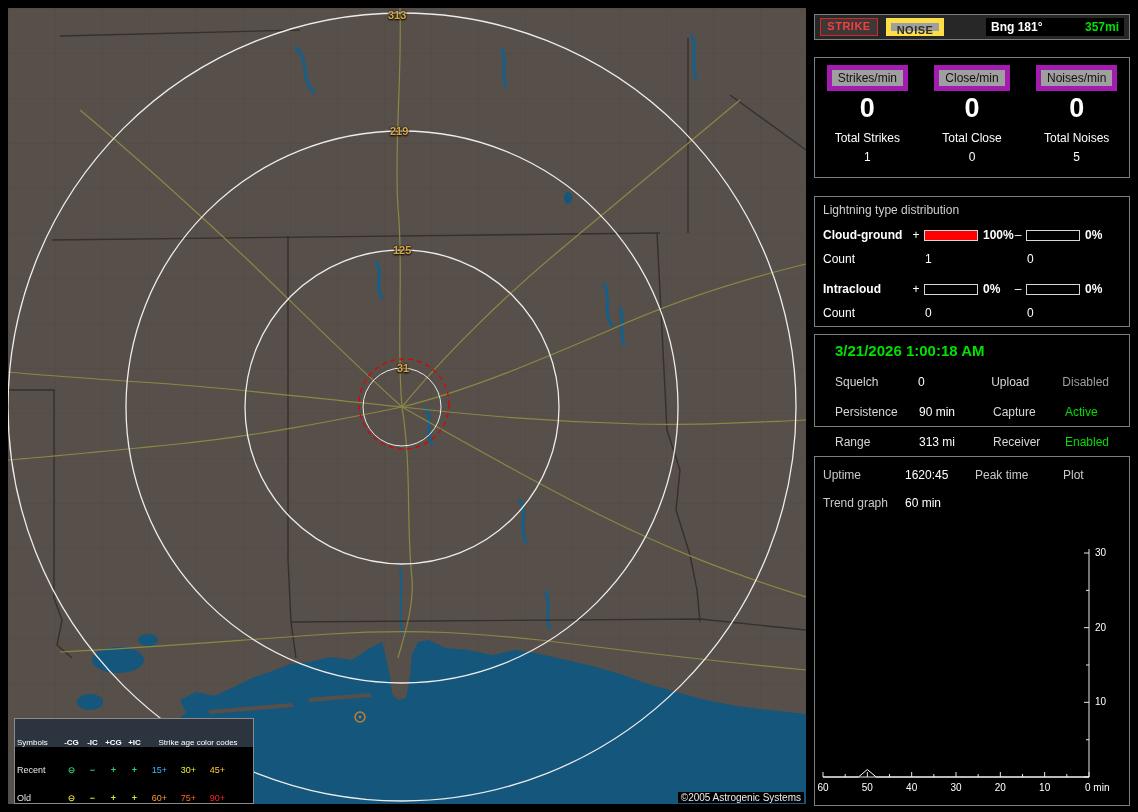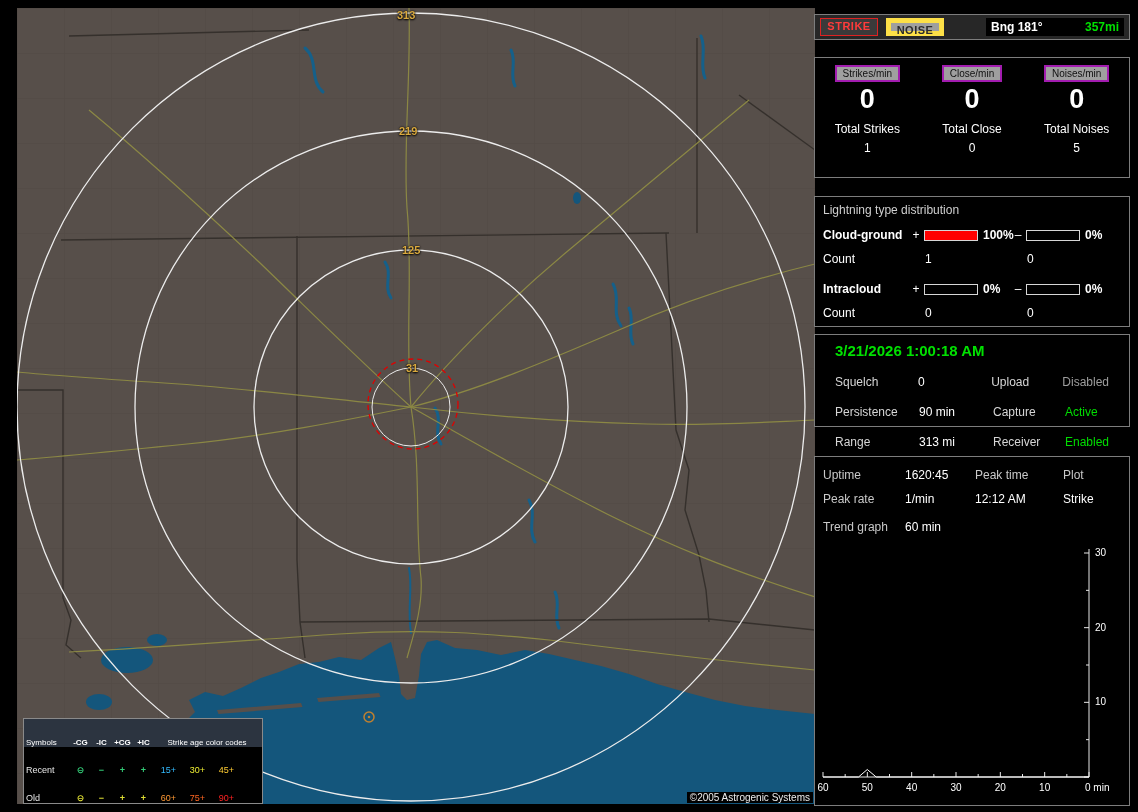--- a/index.html
+++ b/index.html
@@ -1,20 +1,20 @@
 <!DOCTYPE html>
 <html><head>
 <meta charset="utf-8">
 <style>
   *{margin:0;padding:0;box-sizing:border-box}
   html,body{width:1138px;height:812px;background:#000;font-family:"Liberation Sans","DejaVu Sans",sans-serif;overflow:hidden;color:#fff}
   #stage{position:absolute;inset:0;width:1138px;height:812px;background:#000}
 
   
-  #map{position:absolute;left:17px;top:8px;width:798px;height:796px;background:#574f4a;overflow:hidden}
+  #map{position:absolute;left:8px;top:8px;width:798px;height:796px;background:#574f4a;overflow:hidden}
   #map svg{display:block}
   .ring-label{position:absolute;font-size:11px;font-weight:bold;color:#d9a93f;text-shadow:0 1px 2px #000,0 0 2px #000}
   #legend{position:absolute;left:6px;bottom:0;width:240px;background:#000;border:1px solid #8a8a8a;font-size:9px;color:#e6e6e6}
   .lg-row{display:flex;align-items:flex-end;height:28px;padding:0 2px}
   .lg-head{background:#2c3440;font-size:8px;color:#fff}
   .lg-c0{width:44px}
   .lg-sym{width:21px;text-align:center;font-weight:bold}
   .lg-age{width:29px;text-align:center;font-weight:normal}
   .lg-age-head{flex:1;text-align:center;white-space:nowrap}
   #copyright{position:absolute;right:2px;bottom:1px;font-size:10px;color:#ececec;background:#000;padding:0 3px}
@@ -25,21 +25,21 @@
 
   #box-toolbar{top:14px;height:26px;background:#272727;display:flex;align-items:center;padding:0 5px;gap:8px}
   .tbtn{width:58px;height:18px;font-size:11px;font-weight:bold;letter-spacing:.5px;cursor:pointer;line-height:15px;text-align:center}
   #btn-strike{background:#3a3a3a;border:1px solid #d22;color:#ff3b3b}
   #btn-noise{background:#9f9f9f;border:5px solid #fde047;color:#2c2c2c}
   #bng{margin-left:auto;width:138px;height:18px;background:#000;display:flex;align-items:center;justify-content:space-between;padding:0 5px;font-weight:bold;font-size:12px}
   #bng-dist{color:#00e100}
 
   #box-rates{top:57px;height:121px;display:flex;padding-top:7px}
   .rate-col{flex:1;display:flex;flex-direction:column;align-items:center}
-  .chip{font-size:10px;color:#101010;background:#9f9f9f;border:2px solid #a21caf;padding:1px 6px;cursor:pointer;white-space:nowrap}
+  .chip{font-size:12px;color:#101010;background:#9f9f9f;border:5px solid #a21caf;padding:1px 6px;cursor:pointer;white-space:nowrap}
   .big{font-size:27px;font-weight:bold;margin-top:2px}
   .tlabel{font-size:12px;margin-top:7px}
   .tval{font-size:12px;margin-top:5px}
 
   #box-dist{top:196px;height:131px;padding:6px 8px}
   .dtitle{font-size:12px;color:#cfcfcf;margin-bottom:6px}
   .drow{display:flex;align-items:center;height:24px;font-size:12px}
   .dgap{height:6px}
   .dlabel{width:88px;font-weight:bold}
   .dlabel.n{font-weight:normal}
@@ -290,26 +290,20 @@
         <span class="rv" style="color: rgb(0, 221, 0);">Enabled</span>
       </div>
     </div>
 
     <div class="box" id="box-session">
       <div class="xrow r1">
         <span class="x1">Uptime</span>
         <span class="x2">1620:45</span>
         <span class="x3 lab">Peak time</span>
         <span class="x4 lab">Plot</span>
-      </div>
-      <div class="xrow r2">
-        <span class="x1">Peak rate</span>
-        <span class="x2">1/min</span>
-        <span class="x3">12:12 AM</span>
-        <span class="x4">Strike</span>
       </div>
       <div class="xrow r3">
         <span class="x1">Trend graph</span>
         <span class="x2">60 min</span>
       </div>
       <div id="trend-wrap">
         <svg id="trend-svg" width="312" height="264">
             <line x1="6" y1="236" x2="272" y2="236" stroke="#e8e8e8" stroke-width="1"></line>
             <line x1="272" y1="236" x2="272" y2="8" stroke="#e8e8e8" stroke-width="1"></line>
             <line x1="272" y1="236" x2="272" y2="231" stroke="#e8e8e8" stroke-width="1"></line>

